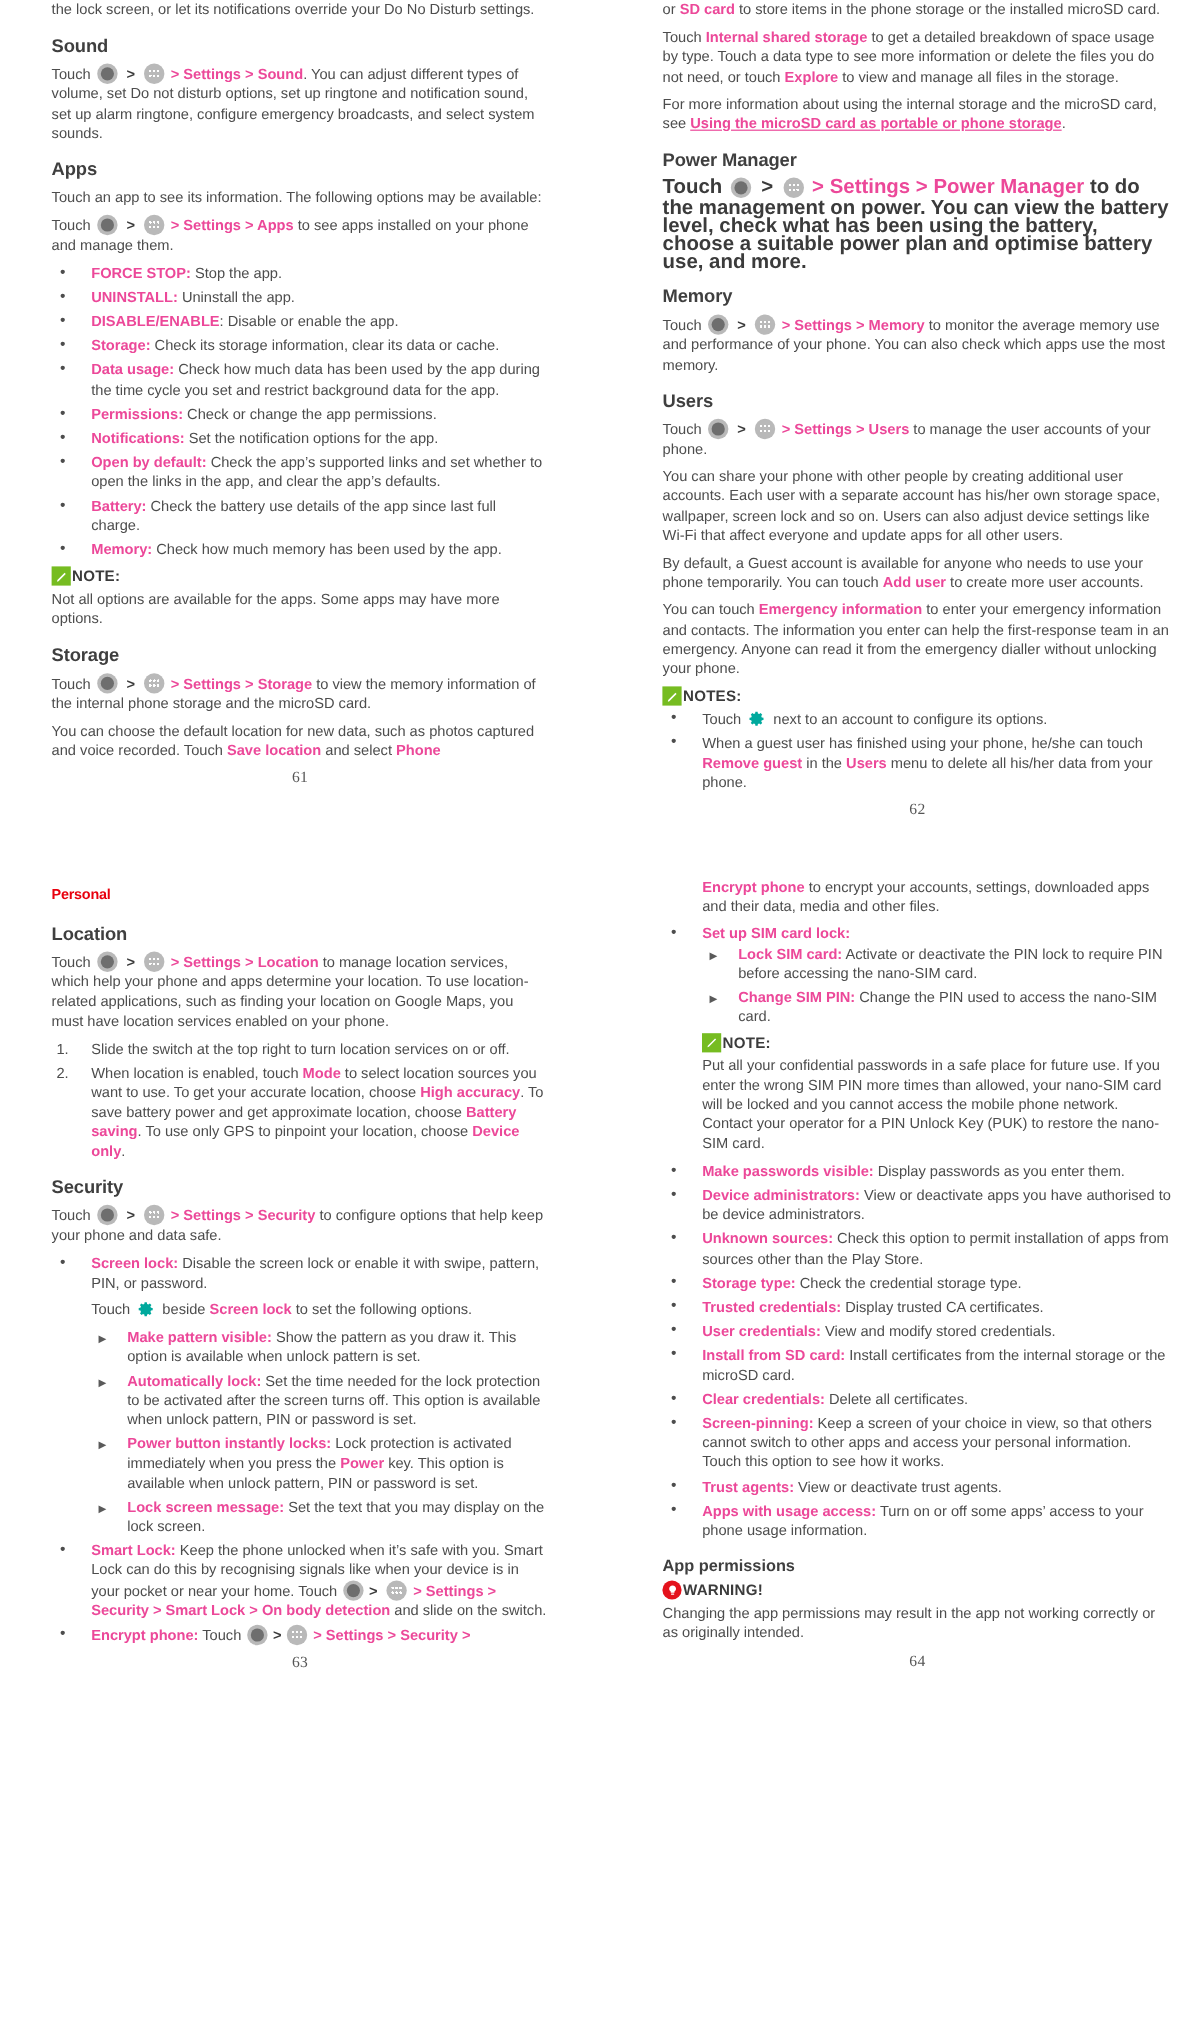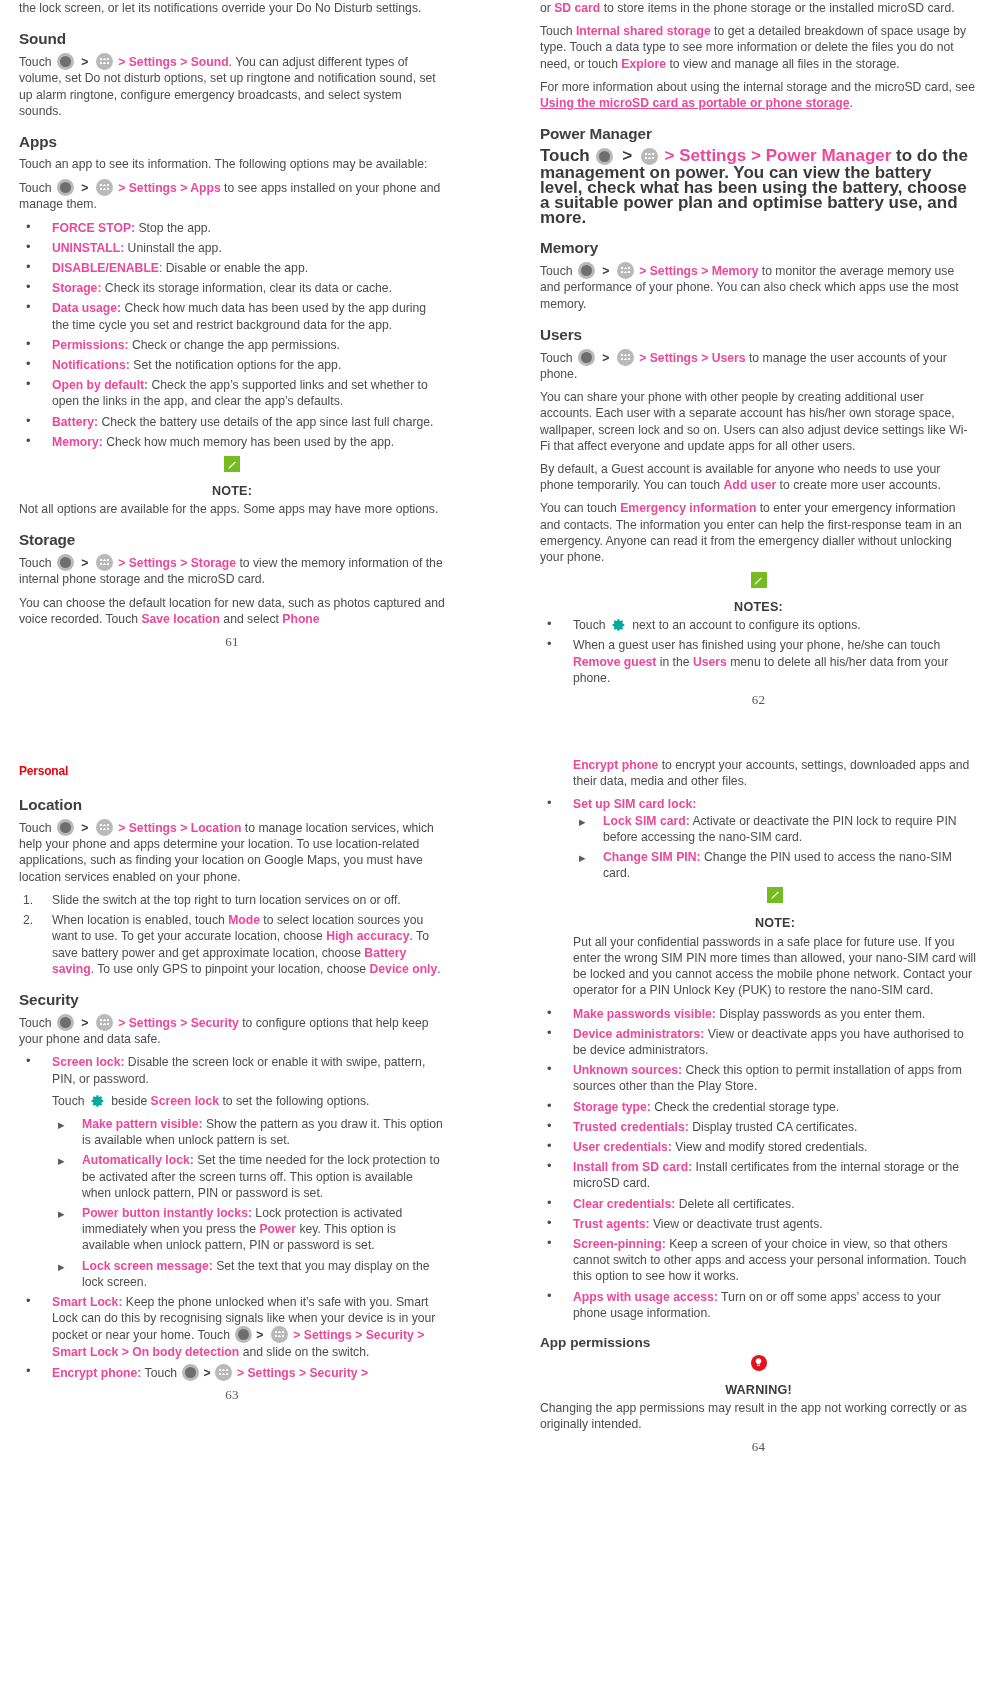--- a/index.html
+++ b/index.html
@@ -7,21 +7,21 @@
   body {
     width: 985px;
     height: 1694px;
     background: #ffffff;
     font-family: "Liberation Sans", sans-serif;
     color: #4a4a4a;
     overflow: hidden;
   }
   .spread { display: flex; width: 985px; }
   .page { position: relative; }
-  .page-left  { width: 455px; padding-left: 19px;  padding-right: 10px; }
+  .page-left  { width: 455px; padding-left: 19px;  padding-right: 10px; margin-left: 24px; }
   .page-right { width: 455px; padding-left: 10px; padding-right: 8px; margin-left: 75px;}
 
   .folio {
     text-align: center;
     font-size: 13px;
     color: #555;
     font-family: "Liberation Serif", serif;
     letter-spacing: .3px;
   }
 
@@ -131,21 +131,21 @@
       radial-gradient(circle 1.1px at 7.8px 5.2px, #fff 99%, transparent 100%);
   }
   .ic-gear {
     width: 14px; height: 14px;
     margin: 0 3px;
     vertical-align: -3px;
   }
   .gt { font-weight: bold; color:#3b3b3b; margin: 0 2px; }
 
   
-  .note-hd { display:flex; align-items:center; gap:12px; margin: 5px 0 3px 0; flex-direction: column; }
+  .note-hd { display:flex; align-items:center; gap:1px; margin: 5px 0 3px 0; }
   .note-badge {
     width: 16px; height: 16px; background: #76bc21;
     display:flex; align-items:center; justify-content:center;
     flex: 0 0 auto;
   }
   .note-badge svg { display:block; }
   .note-label { font-weight: bold; font-size: 12.6px; color: #3b3b3b; letter-spacing:.2px;}
   .warn-badge {
     width: 16px; height: 16px; border-radius: 50%;
     background: #e4121c;
@@ -356,22 +356,22 @@
       </li>
 
       <li><b>Make passwords visible:</b><span> Display passwords as you enter them.</span></li>
       <li><b>Device administrators:</b><span> View or deactivate apps you have authorised to be device administrators.</span></li>
       <li><b>Unknown sources:</b><span> Check this option to permit installation of apps from sources other than the Play Store.</span></li>
       <li><b>Storage type:</b><span> Check the credential storage type.</span></li>
       <li><b>Trusted credentials:</b><span> Display trusted CA certificates.</span></li>
       <li><b>User credentials:</b><span> View and modify stored credentials.</span></li>
       <li><b>Install from SD card:</b><span> Install certificates from the internal storage or the microSD card.</span></li>
       <li><b>Clear credentials:</b><span> Delete all certificates.</span></li>
+      <li><b>Screen-pinning:</b><span> Keep a screen of your choice in view, so that others cannot switch to other apps and access your personal information. Touch this option to see how it works.</span></li>
       <li><b>Trust agents:</b><span> View or deactivate trust agents.</span></li>
-      <li><b>Screen-pinning:</b><span> Keep a screen of your choice in view, so that others cannot switch to other apps and access your personal information. Touch this option to see how it works.</span></li>
       <li><b>Apps with usage access:</b><span> Turn on or off some apps’ access to your phone usage information.</span></li>
     </ul>
 
     <h3 class="subsect">App permissions</h3>
 
     <div class="note-hd">
       <span class="warn-badge">
         <svg width="11" height="11" viewBox="0 0 12 12">
             <path d="M6 1.3c-1.8 0-3.1 1.35-3.1 3 0 1.2.75 2.0 1.4 2.6v1.0h3.4v-1.0c.65-.6 1.4-1.4 1.4-2.6 0-1.65-1.3-3-3.1-3z" fill="#ffffff"></path>
             <rect x="4.5" y="8.7" width="3" height="1.0" rx=".4" fill="#ffffff"></rect>

